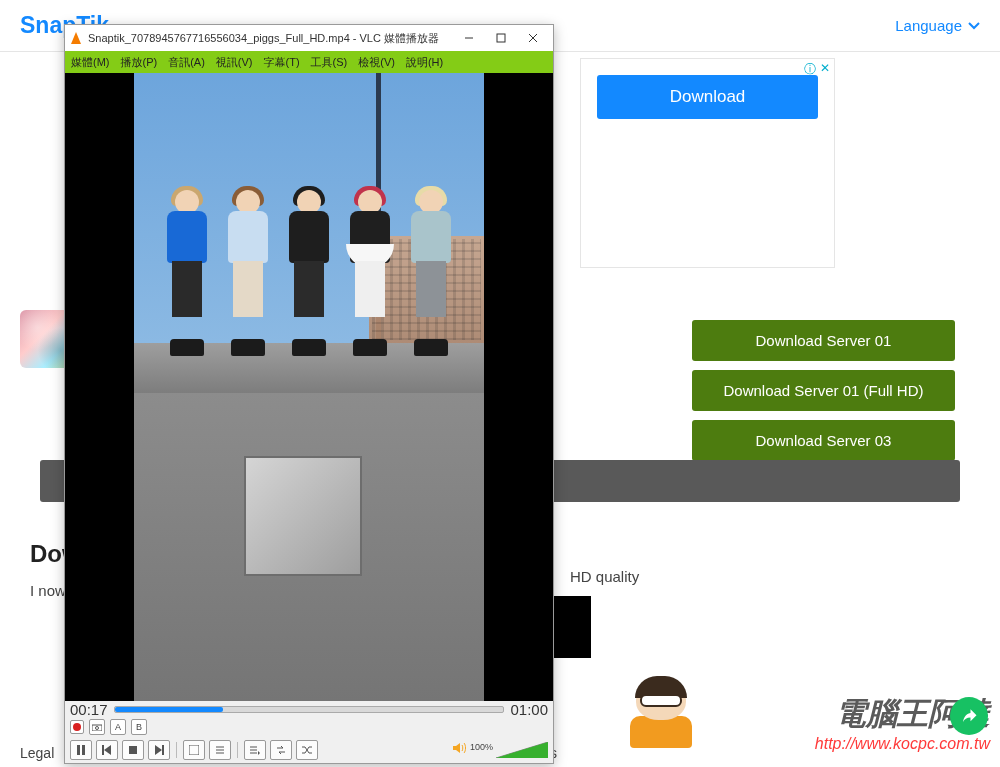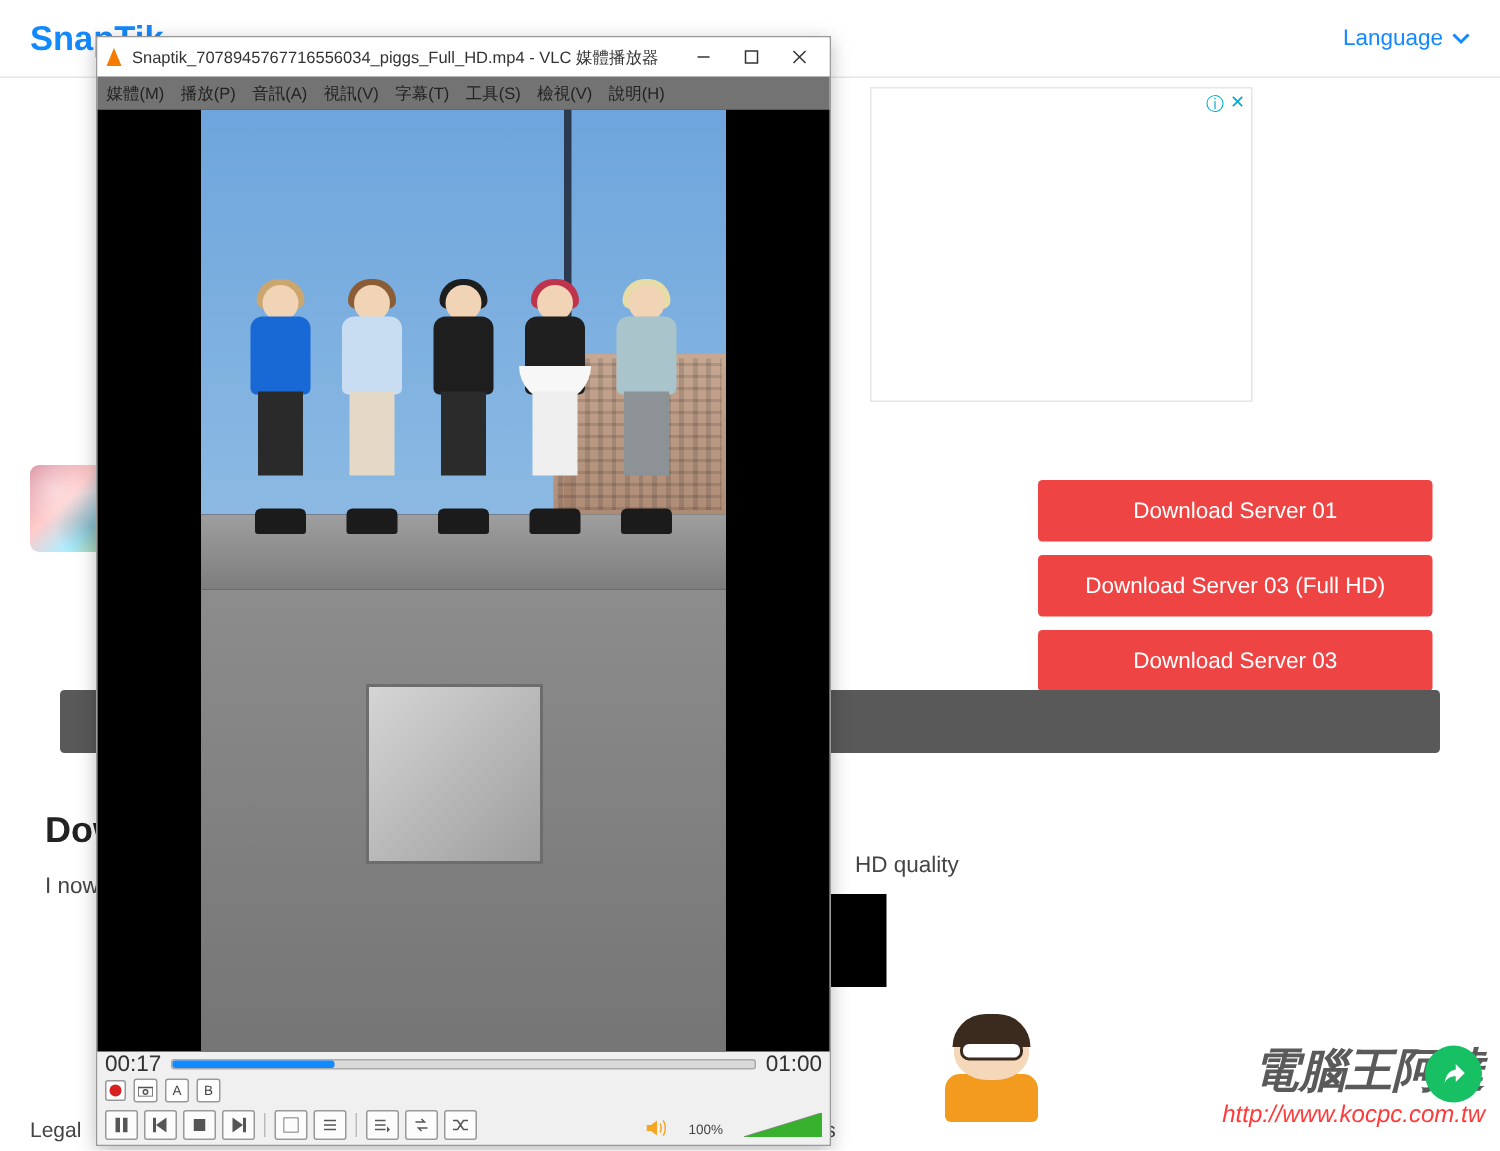--- a/index.html
+++ b/index.html
@@ -8,21 +8,21 @@
 .topbar{height:52px;border-bottom:1px solid #e5e5e5;display:flex;align-items:center;justify-content:space-between;padding:0 20px}
 .logo{font-size:23px;font-weight:700;color:#1389ff}
 .lang{color:#1389ff;font-size:15px;display:flex;align-items:center;gap:6px;cursor:pointer}
 .ad-card{position:absolute;right:165px;top:58px;width:255px;height:210px;background:#fff;border:1px solid #e5e5e5;padding:16px;display:flex;flex-direction:column;justify-content:space-between}
 .ad-card .h{font-size:26px;color:#222}
 .ad-badge{position:absolute;right:4px;top:2px;color:#00aecd;font-size:12px;display:flex;gap:4px}
 .dl-btn{background:#1389ff;color:#fff;border:none;border-radius:3px;padding:12px 0;font-size:17px;cursor:pointer}
 .thumb{position:absolute;left:20px;top:310px;width:58px;height:58px;border-radius:6px;background:linear-gradient(135deg,#d9a,#fcc 40%,#aef 70%,#bd9);overflow:hidden}
 .thumb::after{content:"";position:absolute;inset:0;background:radial-gradient(circle at 30% 30%,#fff6,transparent 40%),radial-gradient(circle at 70% 70%,#0003,transparent 40%)}
 .servers{position:absolute;right:45px;top:320px;width:263px;display:flex;flex-direction:column;gap:9px}
-.servers button{background:#ef4444;color:#fff;border:none;border-radius:3px;padding:12px 0;font-size:15px;cursor:pointer}
+.servers button{background:#4d7c0f;color:#fff;border:none;border-radius:3px;padding:12px 0;font-size:15px;cursor:pointer}
 .bar{position:absolute;left:40px;right:40px;top:460px;height:42px;background:#595959;border-radius:3px;color:#fff;display:flex;align-items:center;justify-content:center;font-size:15px}
 .desc{position:absolute;left:30px;top:540px}
 .desc h2{font-size:24px;font-weight:700;color:#222;margin-bottom:14px}
 .desc p{font-size:15px;color:#444}
 .qual{position:absolute;left:570px;top:568px;font-size:15px;color:#444}
 .ad2{position:absolute;left:517px;top:596px;width:74px;height:62px;background:#000}
 .footer{position:absolute;left:20px;bottom:6px;font-size:14px;color:#444}
 .us{position:absolute;left:540px;bottom:6px;font-size:14px;color:#444}
 .watermark{position:absolute;right:10px;bottom:14px;text-align:right}
 .watermark .zh{font-size:31px;font-weight:900;color:#5a5a5a;font-style:italic}
@@ -33,21 +33,21 @@
 .cartoon .gl{position:absolute;left:18px;top:20px;width:42px;height:13px;border:2px solid #3b2b1e;border-radius:6px;background:#fff}
 .cartoon .body{position:absolute;left:8px;top:42px;width:62px;height:32px;background:#f29b1f;border-radius:10px 10px 4px 4px}
 .share{position:absolute;right:12px;bottom:32px;width:38px;height:38px;border-radius:50%;background:#17c163;display:flex;align-items:center;justify-content:center;color:#fff}
 
 .vlc{position:absolute;left:64px;top:24px;width:490px;height:740px;background:#f0f0f0;border:1px solid #9a9a9a;box-shadow:0 3px 12px #0004;display:flex;flex-direction:column}
 .vlc-title{height:26px;background:#fff;display:flex;align-items:center;padding:0 4px;font-size:11px;color:#333}
 .vlc-cone{width:14px;height:14px;margin-right:5px;position:relative}
 .vlc-cone::before{content:"";position:absolute;left:2px;top:1px;border-left:5px solid transparent;border-right:5px solid transparent;border-bottom:12px solid #f57c00}
 .vlc-title .sp{flex:1}
 .winbtn{width:32px;height:22px;display:flex;align-items:center;justify-content:center;font-size:11px;cursor:pointer}
-.vlc-menu{height:22px;background:#737373;display:flex;align-items:center;padding:0 6px;font-size:11px;color:#222;gap:11px}
+.vlc-menu{height:22px;background:#84cc16;display:flex;align-items:center;padding:0 6px;font-size:11px;color:#222;gap:11px}
 .vlc-menu span{cursor:pointer}
 .vlc-video{flex:1;background:#000;display:flex;align-items:center;justify-content:center;position:relative}
 .frame{width:350px;height:100%;position:relative;overflow:hidden}
 .sky{position:absolute;left:0;right:0;top:0;height:43%;background:linear-gradient(#6da5dc,#8bb9e3)}
 .pole{position:absolute;left:242px;top:0;width:5px;height:43%;background:#2b3a4f}
 .bldg{position:absolute;right:0;top:26%;width:115px;height:17%;background:linear-gradient(#cfa78a,#b2876a);opacity:.9}
 .bldg::before{content:"";position:absolute;inset:3px;background:repeating-linear-gradient(90deg,#0002 0 3px,transparent 3px 9px),repeating-linear-gradient(0deg,#0002 0 2px,transparent 2px 8px)}
 .stage{position:absolute;left:0;right:0;top:43%;height:8%;background:linear-gradient(#9e9e9e,#7d7d7d)}
 .below{position:absolute;left:0;right:0;top:51%;bottom:0;background:linear-gradient(#8c8c8c,#757575)}
 .panel2{position:absolute;left:110px;top:61%;width:118px;height:120px;background:linear-gradient(135deg,#d5d5d5,#9e9e9e);border:2px solid #6d6d6d}
@@ -69,21 +69,21 @@
 .vlc-seek{height:16px;background:#f0f0f0;display:flex;align-items:center;padding:0 5px;font-size:15px;color:#333;gap:6px}
 .seek{flex:1;height:7px;background:#d9d9d9;border:1px solid #aaa;border-radius:2px;position:relative;cursor:pointer}
 .seek .fill{position:absolute;left:0;top:0;bottom:0;width:28%;background:#1389ff;border-radius:2px}
 .vlc-row2{height:20px;background:#f0f0f0;display:flex;align-items:center;padding:0 5px;gap:5px}
 .rec{width:14px;height:14px;border:1px solid #999;border-radius:2px;display:flex;align-items:center;justify-content:center;cursor:pointer;background:#fff}
 .rec .dot{width:8px;height:8px;background:#d92020;border-radius:50%}
 .ib{width:16px;height:16px;border:1px solid #999;border-radius:2px;background:#fff;display:flex;align-items:center;justify-content:center;font-size:9px;color:#444;cursor:pointer}
 .vlc-ctrl{height:26px;background:#f0f0f0;display:flex;align-items:center;padding:0 5px;gap:4px}
 .cb{width:22px;height:20px;border:1px solid #999;border-radius:2px;background:#fcfcfc;display:flex;align-items:center;justify-content:center;cursor:pointer;font-size:10px;color:#444}
 .sep{width:1px;height:16px;background:#bbb;margin:0 2px}
-.vol{display:flex;align-items:flex-end;gap:14px;margin-left:auto;font-size:9px;color:#444}
+.vol{display:flex;align-items:flex-start;gap:3px;margin-left:auto;font-size:9px;color:#444}
 .vtri{width:52px;height:16px;position:relative;cursor:pointer}
 .vtri::before{content:"";position:absolute;left:0;bottom:0;border-left:0;border-bottom:16px solid #37b02e;border-right:52px solid transparent;clip-path:polygon(0 100%,100% 100%,100% 0)}
 svg{display:block}
 </style>
 </head>
 <body>
 
 <div class="page">
   <div class="topbar">
     <div class="logo">SnapTik</div>
@@ -93,27 +93,28 @@
           <path d="M1 1l5 5 5-5" stroke="#1389ff" stroke-width="2" fill="none"></path>
         </svg>
     </div>
   </div>
 
   <div class="ad-card">
     <div class="ad-badge">
       <span>ⓘ</span>
       <span>✕</span>
     </div>
+    <button class="dl-btn">Download</button>
   </div>
 
   <div class="thumb"></div>
 
   <div class="servers">
     <button>Download Server 01</button>
-    <button>Download Server 03 (Full HD)</button>
+    <button>Download Server 01 (Full HD)</button>
     <button>Download Server 03</button>
   </div>
 
   <div class="bar">o</div>
 
   <div class="desc">
     <h2>Dow</h2>
     <p>I now</p>
   </div>
   <div class="qual">HD quality</div>

